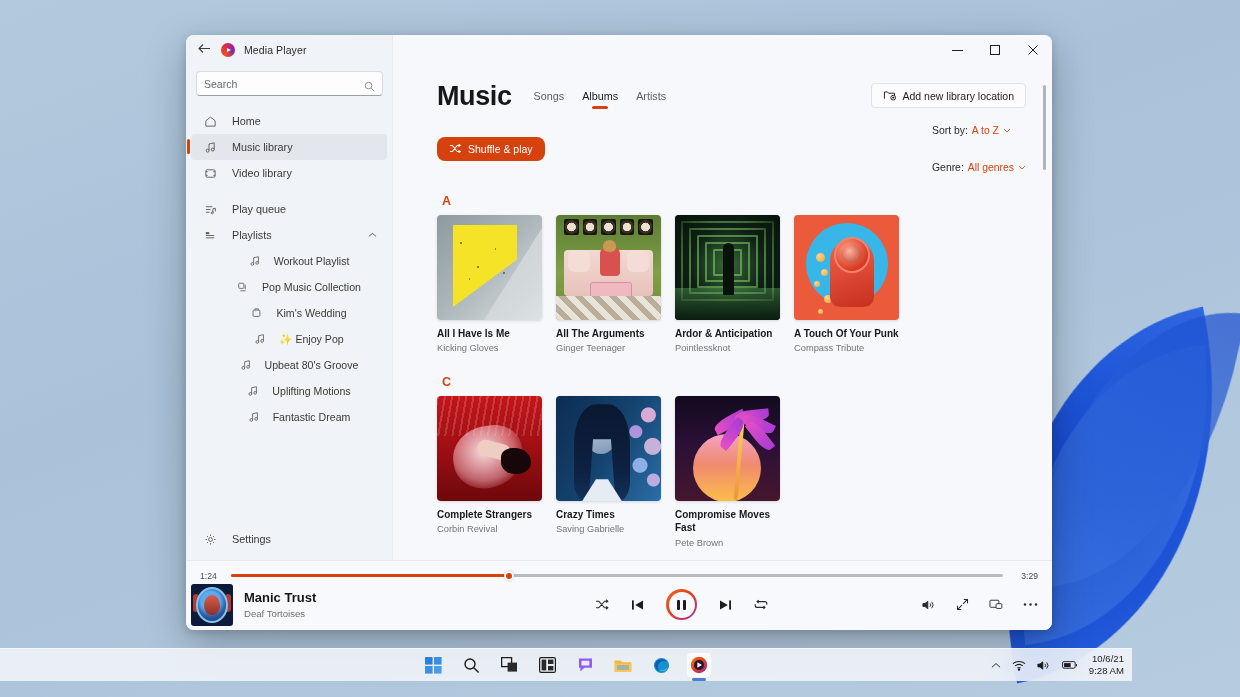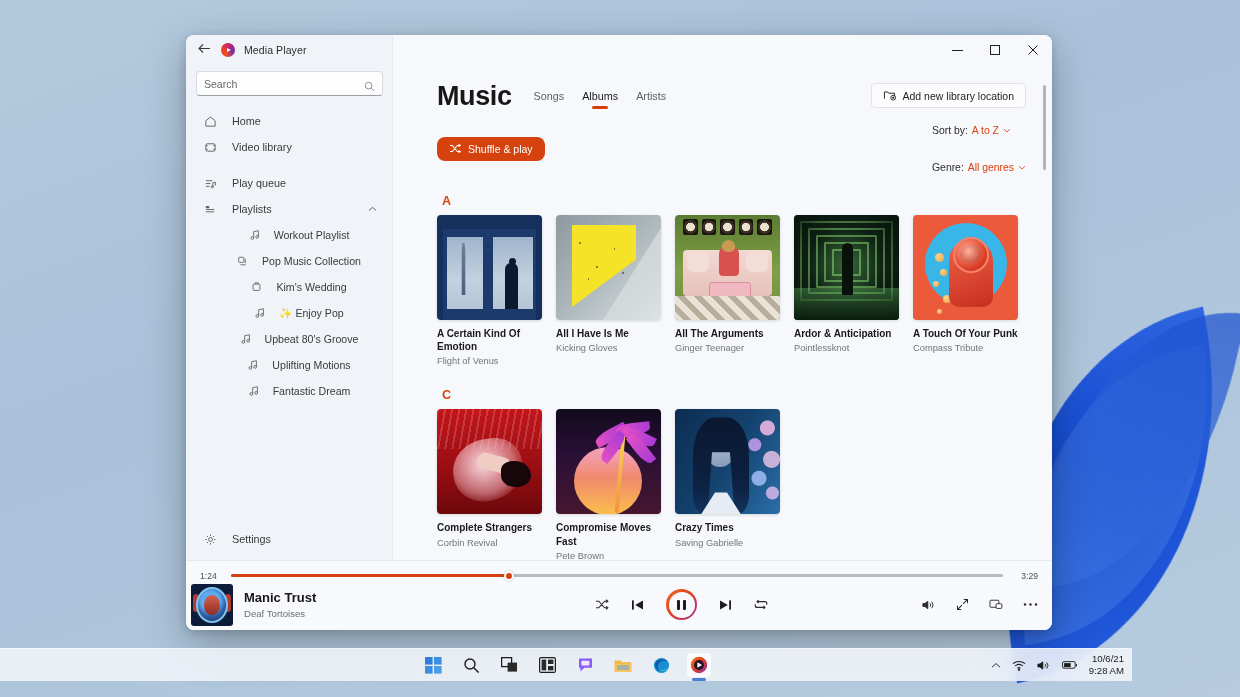--- a/index.html
+++ b/index.html
@@ -433,20 +433,30 @@
 
         <div class="nav-item">
           <span class="nav-ico">
             <svg width="13" height="13" viewBox="0 0 14 14" fill="none" stroke="#3a3a3a" stroke-width="1">
               <path d="M2 6.2L7 2.2L12 6.2V12H2V6.2Z"></path>
             </svg>
           </span>
           <span>Home</span>
         </div>
 
+        <div class="nav-item active">
+          <span class="nav-ico">
+            <svg width="13" height="13" viewBox="0 0 14 14" fill="none" stroke="#3a3a3a" stroke-width="1">
+              <path d="M5.4 10.2V3.2L11 2V9"></path>
+                <circle cx="3.9" cy="10.4" r="1.6"></circle>
+                <circle cx="9.5" cy="9.2" r="1.6"></circle>
+            </svg>
+          </span>
+          <span>Music library</span>
+        </div>
 
         <div class="nav-item">
           <span class="nav-ico">
             <svg width="13" height="13" viewBox="0 0 14 14" fill="none" stroke="#3a3a3a" stroke-width="1">
               <rect x="2" y="3" width="10" height="8" rx="1.6"></rect>
                 <path d="M2 5h2M2 9h2M10 5h2M10 9h2"></path>
             </svg>
           </span>
           <span>Video library</span>
         </div>
@@ -638,32 +648,20 @@
                     <path d="M1 1.4L4.5 4.8L8 1.4"></path>
                   </svg>
               </span>
             </div>
           </div>
         </div>
 
         <div class="sec-letter">A</div>
         <div class="album-row">
 
-          <div class="album">
-            <div class="album-art art-window">
-              <div class="frame"></div>
-              <div class="pane pl"></div>
-                <div class="pane pr"></div>
-              <div class="esb"></div>
-                <div class="man"></div>
-                <div class="head"></div>
-            </div>
-            <div class="album-title">A Certain Kind Of Emotion</div>
-            <div class="album-artist">Flight of Venus</div>
-          </div>
 
           <div class="album">
             <div class="album-art art-yellow">
               <div class="ytri"></div>
                 <div class="speck"></div>
                 <div class="shade"></div>
             </div>
             <div class="album-title">All I Have Is Me</div>
             <div class="album-artist">Kicking Gloves</div>
           </div>
@@ -729,42 +727,42 @@
               <div class="ripple"></div>
                 <div class="dress"></div>
                 <div class="body"></div>
                 <div class="hairw"></div>
             </div>
             <div class="album-title">Complete Strangers</div>
             <div class="album-artist">Corbin Revival</div>
           </div>
 
           <div class="album">
+            <div class="album-art art-blue-girl">
+              <div class="flowers"></div>
+                <div class="face"></div>
+                <div class="hair2"></div>
+                <div class="shirt"></div>
+            </div>
+            <div class="album-title">Crazy Times</div>
+            <div class="album-artist">Saving Gabrielle</div>
+          </div>
+
+          <div class="album">
             <div class="album-art art-palm">
               <div class="sun"></div>
               <div class="trunk2"></div>
               <div class="frond" style="left:38px;top:20px;transform:rotate(-28deg);"></div>
               <div class="frond" style="left:60px;top:14px;transform:rotate(-6deg);"></div>
               <div class="frond" style="left:66px;top:22px;transform:rotate(26deg);"></div>
               <div class="frond" style="left:40px;top:32px;transform:rotate(-52deg);"></div>
               <div class="frond" style="left:68px;top:34px;transform:rotate(52deg);"></div>
             </div>
             <div class="album-title">Compromise Moves Fast</div>
             <div class="album-artist">Pete Brown</div>
-          </div>
-
-          <div class="album">
-            <div class="album-art art-blue-girl">
-              <div class="flowers"></div>
-                <div class="face"></div>
-                <div class="hair2"></div>
-                <div class="shirt"></div>
-            </div>
-            <div class="album-title">Crazy Times</div>
-            <div class="album-artist">Saving Gabrielle</div>
           </div>
         </div>
       </div>
 
       <div id="vscroll"></div>
     </div>
   </div>
 
   <div id="player">
     <div id="seek-row">

